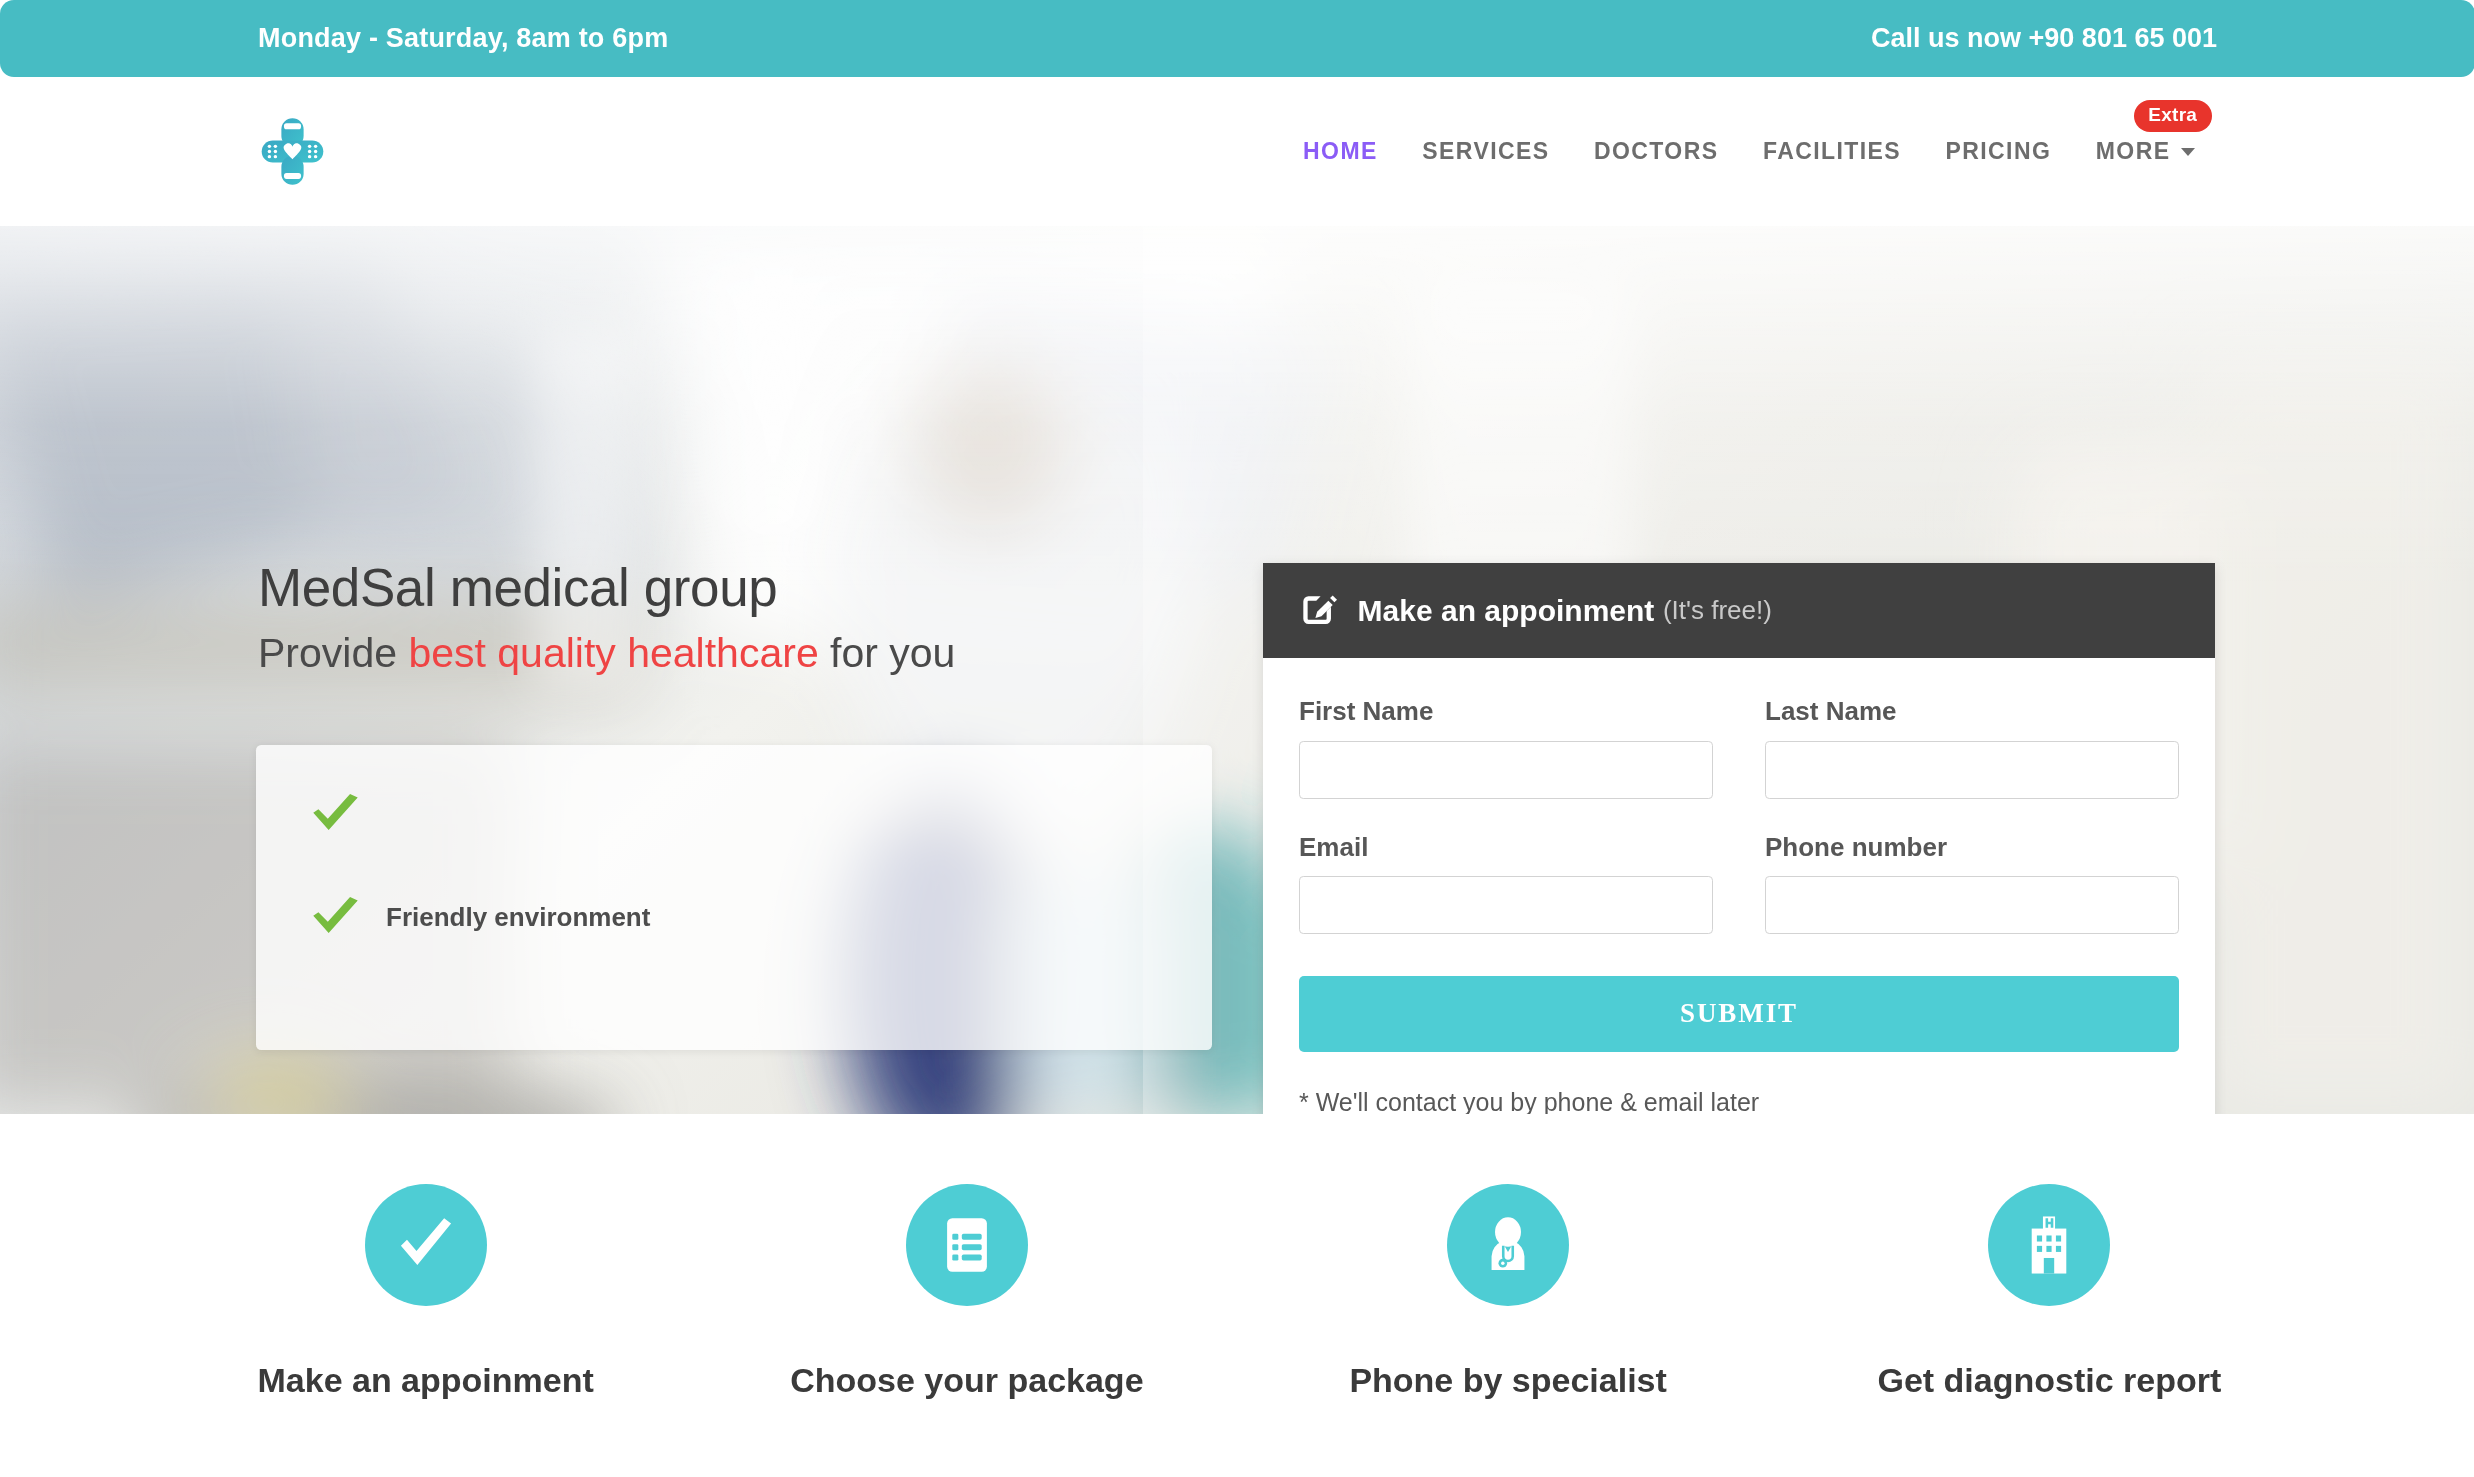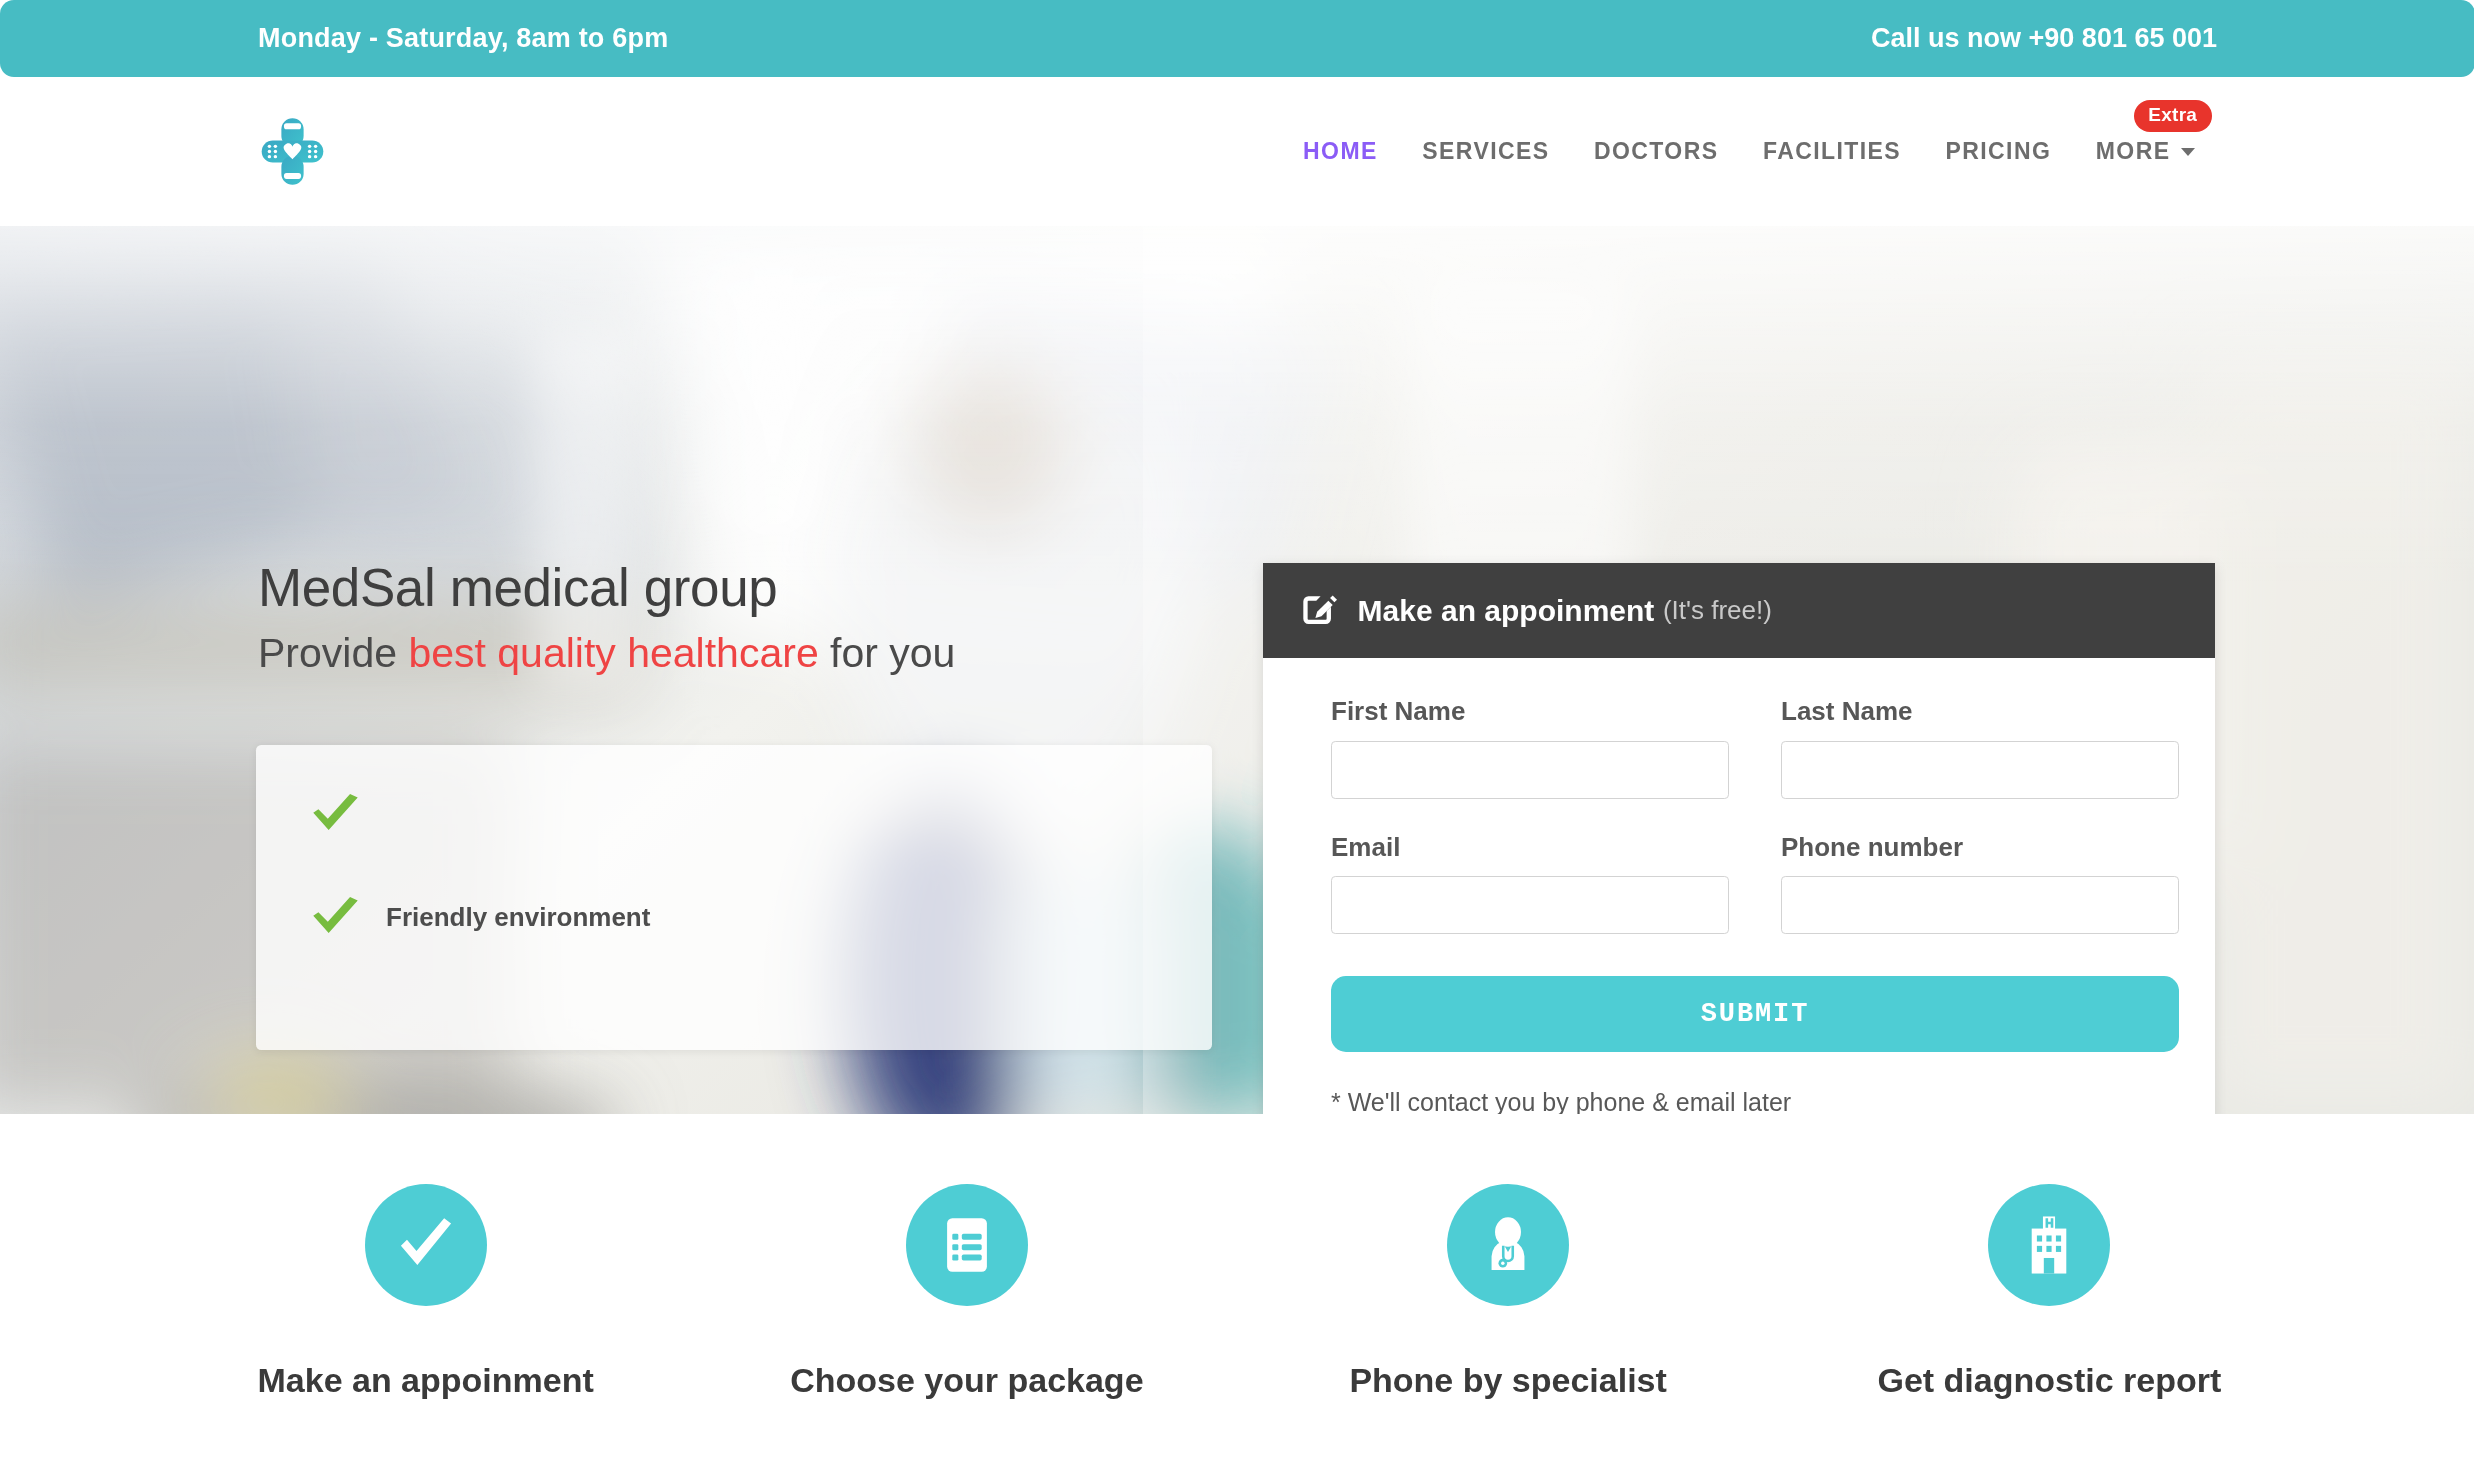--- a/index.html
+++ b/index.html
@@ -116,43 +116,43 @@
     display:flex; align-items:center;
     padding-left:36px;
   }
   .pencil-icon { width:38px; height:38px; margin-right:20.6px; flex:none; }
   .appt-title {
     color:#ffffff; font-size:30px; font-weight:bold;
   }
   .appt-free {
     color:#c9c9c9; font-size:26px; font-weight:400; margin-left:8.6px;
   }
-  .appt-body { padding:38px 36px 40px;margin-left:32px; }
+  .appt-body { padding:38px 36px 40px; }
   .field-grid {
     display:grid; grid-template-columns:1fr 1fr;
     column-gap:52px; row-gap:0;
   }
   .field-label {
     font-size:26px; font-weight:bold; color:#575757;
     margin-bottom:13.7px; display:block;
   }
   .field-input {
     width:100%; height:58px;
     border:0.9px solid #d3d3d3; border-radius:4.3px;
     background:#fff; outline:none;
     font-size:22.3px; padding:0 13.7px;
     font-family:"Liberation Sans", sans-serif;
     margin-bottom:33px;
   }
   .submit-btn {
     width:100%; height:76px; margin-top:8.6px;
-    background:#4ecdd4; border:none; border-radius:15px;
+    background:#4ecdd4; border:none; border-radius:5px;
     color:#ffffff; font-size:27px; font-weight:bold;
     letter-spacing:1.9px; cursor:pointer;
-    font-family:Liberation Mono, monospace;
+    font-family:Liberation Serif, serif;
   }
   .appt-note {
     margin-top:36px; font-size:25px; color:#585858;
   }
 
   
   .strip {
     background:#ffffff; height:364px;
     display:flex; align-items:flex-start;
     padding:0 155px;

